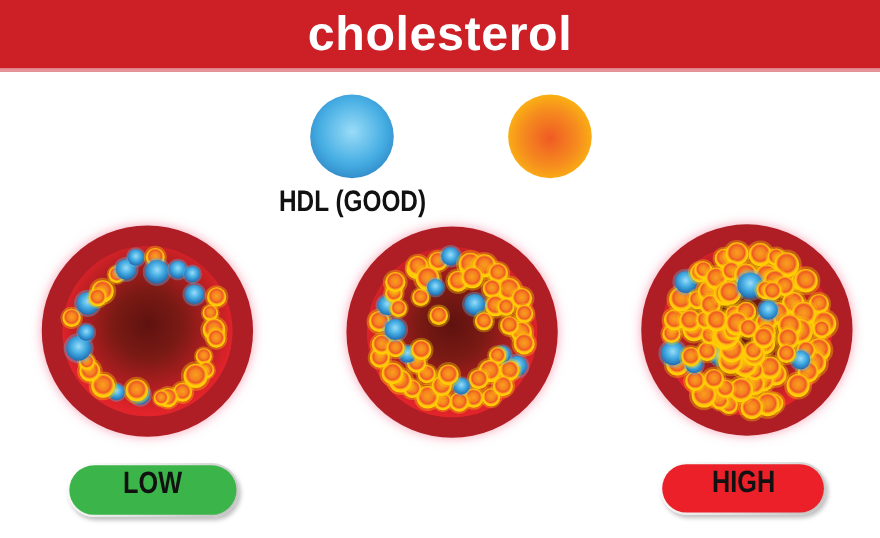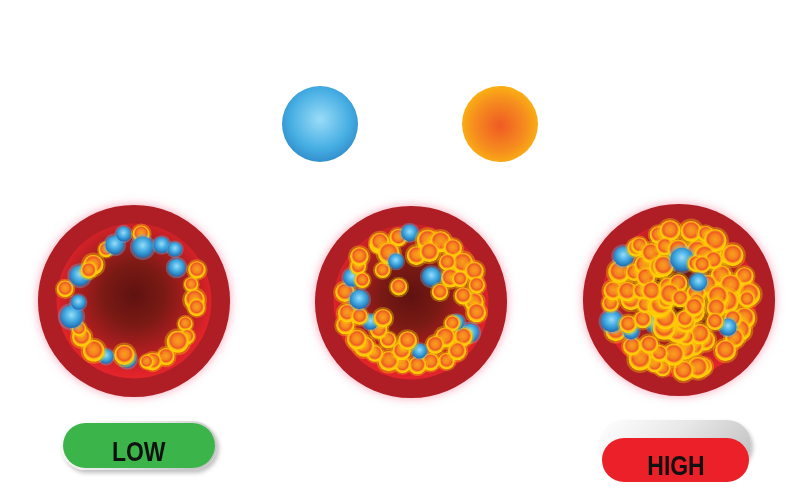--- a/index.html
+++ b/index.html
@@ -37,21 +37,21 @@
   .vessel{position:absolute;width:196px;height:196px;}
   .vessel svg{display:block;width:196px;height:196px;filter:drop-shadow(0 0 5px rgba(240,70,110,0.5));}
   
   .pill-wrap{
     position:absolute;border-radius:26px;padding:2px;box-sizing:border-box;
     background:linear-gradient(135deg,#ffffff 0%,#e8e8e8 45%,#bdbdbd 100%);
     box-shadow:2px 3px 4px rgba(0,0,0,0.25);
   }
   .pill{
     width:100%;height:100%;border-radius:23px;
-    display:flex;align-items:flex-end;justify-content:center;
+    display:flex;align-items:flex-start;justify-content:center;
   }
   .pill-text{color:#111;font-size:28px;font-weight:700;}
 </style>
 </head>
 <body>
 <svg width="0" height="0" style="position:absolute" aria-hidden="true">
     <defs>
       <radialGradient id="lumenGrad" cx="50%" cy="46%" r="62%">
         <stop offset="0%" stop-color="#5f1210"></stop>
         <stop offset="32%" stop-color="#7b1a14"></stop>
@@ -69,23 +69,29 @@
       <radialGradient id="hdlGrad" cx="50%" cy="42%" r="58%">
         <stop offset="0%" stop-color="#9adcf8"></stop>
         <stop offset="48%" stop-color="#46aee3"></stop>
         <stop offset="100%" stop-color="#1d6cb2"></stop>
       </radialGradient>
     </defs>
   </svg>
 
 <div class="stage">
 
+  <header class="banner" style="background: rgb(204, 32, 38);">
+    <h1>cholesterol</h1>
+  </header>
 
   <div class="legend-item hdl">
     <div class="sphere hdl"></div>
+    <div class="legend-label">
+      <span class="cond">HDL (GOOD)</span>
+    </div>
   </div>
 
   <div class="legend-item ldl">
     <div class="sphere ldl"></div>
   </div>
 
   <div class="vessel" style="left:36px;top:203px">
       <svg viewBox="-100 -100 200 200" xmlns="http://www.w3.org/2000/svg">
         <circle cx="0" cy="0" r="98" fill="#ae1e24"></circle>
         <circle cx="0" cy="0" r="79" fill="url(#lumenGrad)"></circle>
@@ -447,18 +453,18 @@
     </div>
 
   <div class="pill-wrap" style="left:61px;top:421px;width:156px;height:49px">
     <div class="pill" style="background: rgb(59, 181, 74);">
       <span class="cond pill-text">LOW</span>
     </div>
   </div>
 
 
   <div class="pill-wrap" style="left:600px;top:420px;width:151px;height:48px">
-    <div class="pill" style="background: rgb(236, 32, 40); margin-top: 16px;">
+    <div class="pill" style="background: rgb(236, 32, 40);">
       <span class="cond pill-text">HIGH</span>
     </div>
   </div>
 
 </div>
 
 </body></html>

